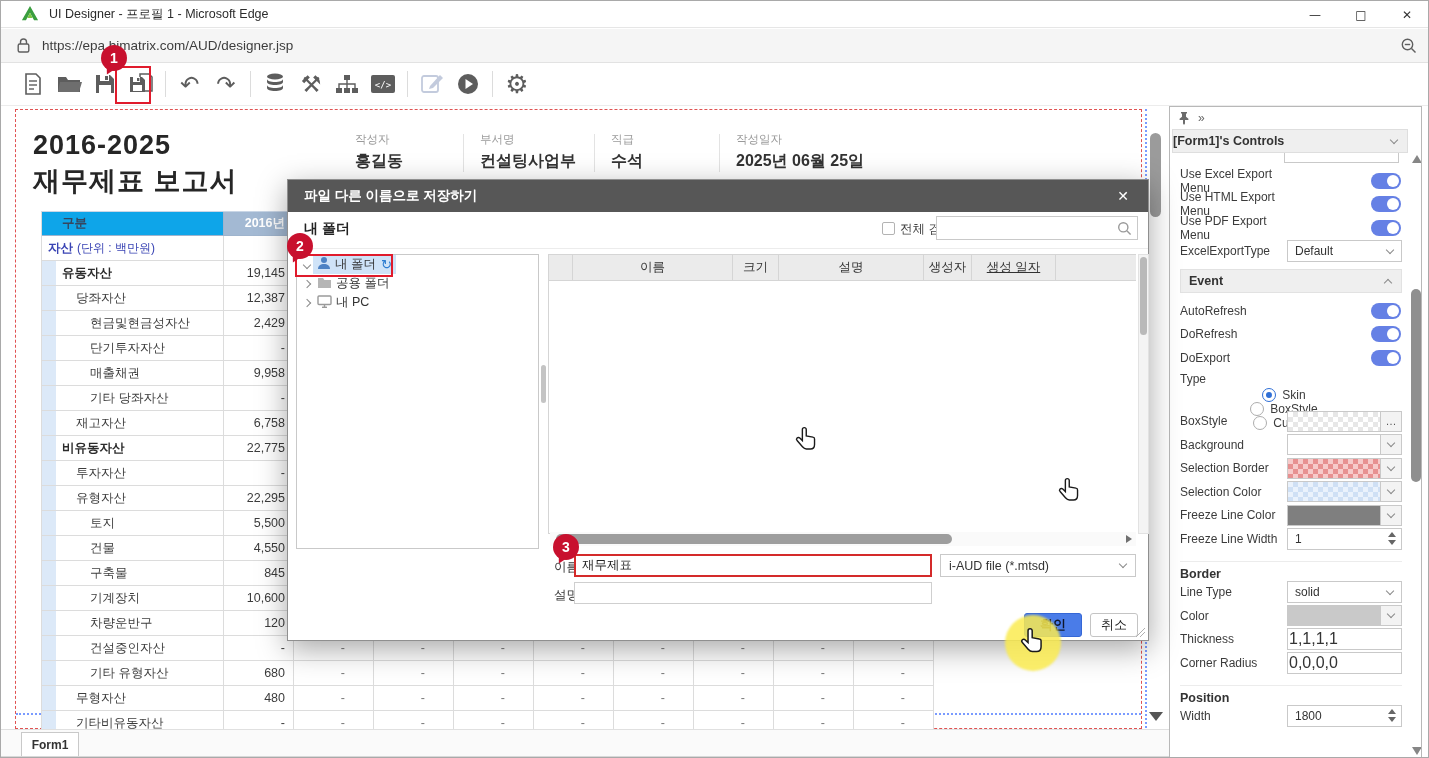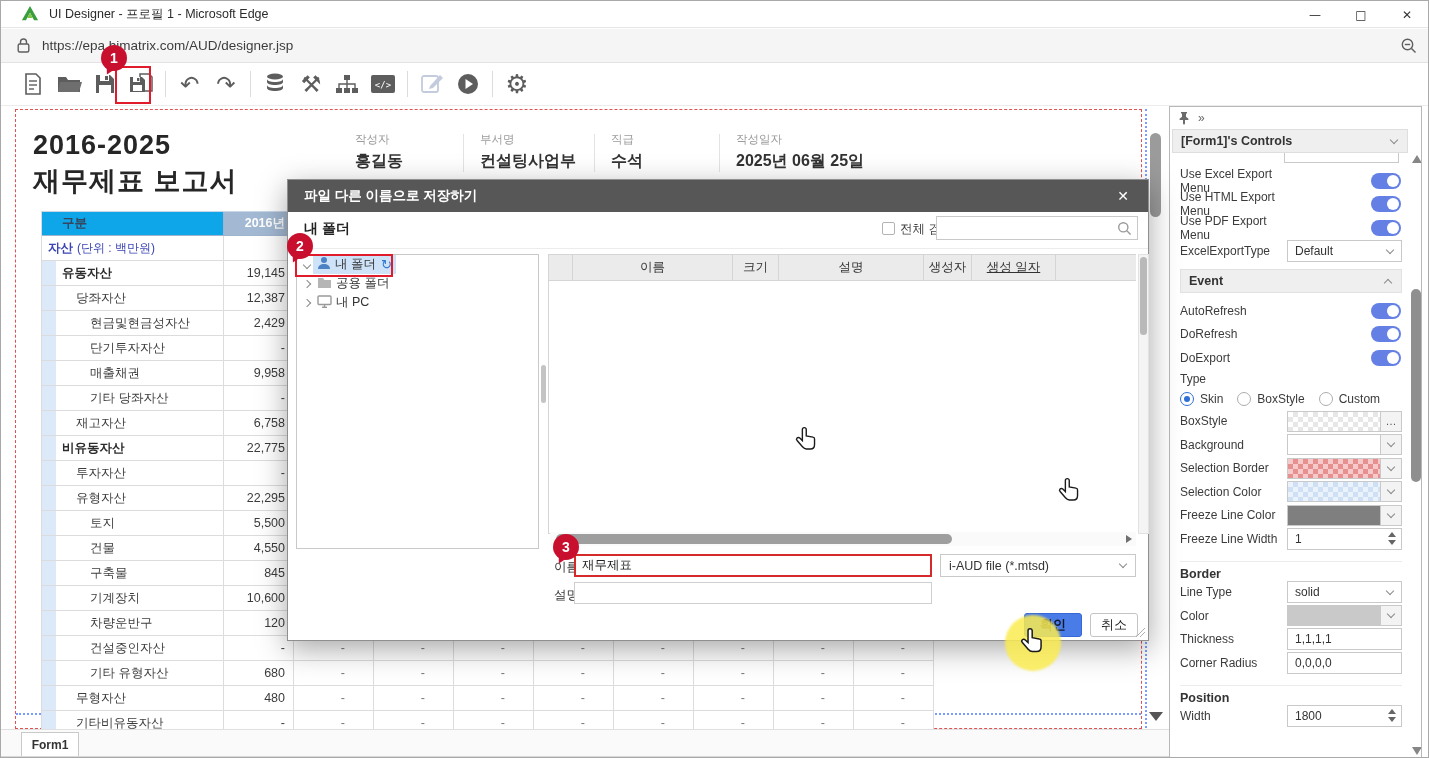--- a/index.html
+++ b/index.html
@@ -123,55 +123,55 @@
   .btn-ok{left:736px;top:433px;width:58px;background:#4a7ce8;border:1px solid #3567d6;color:#0f172a;font-weight:bold;}
   .btn-cancel{left:802px;top:433px;width:48px;background:#fff;border:1px solid #c4c4c4;color:#222;}
   .dlg-grip{position:absolute;right:3px;bottom:3px;width:10px;height:10px;
     background:linear-gradient(135deg,transparent 0 50%,#b0b0b0 50% 56%,transparent 56% 70%,#b0b0b0 70% 76%,transparent 76%);}
 
   
   .panel{position:absolute;left:1168px;top:105px;width:253px;height:653px;background:#fff;border:1px solid #b8b8b8;overflow:hidden;}
   .panel-topstrip{position:absolute;left:0;top:0;width:100%;height:22px;display:flex;align-items:center;padding-left:8px;color:#666;}
   .panel-topstrip .chevrons{font-size:12px;margin-left:8px;color:#666;}
   .panel-head{position:absolute;left:2px;top:22px;width:236px;height:24px;background:#efefef;border:1px solid #dedede;
-              display:flex;align-items:center;padding-left:8px;font-size:12.5px;font-weight:bold;color:#333;}
+              display:flex;align-items:center;padding-left:0;font-size:12.5px;font-weight:bold;color:#333;}
   .panel-head .chv{position:absolute;right:10px;}
   .panel-sliver{position:absolute;left:114px;top:46px;width:115px;height:10px;border:1px solid #c9c9c9;border-top:none;background:#fff;}
   .panel-body{position:absolute;left:10px;top:56px;width:222px;padding-top:6px;}
   .p-row{display:flex;align-items:center;height:23.5px;position:relative;}
   .p-label{font-size:12px;color:#3b3b3b;flex:1;}
   .p-ctrl{width:115px;display:flex;align-items:center;position:relative;}
   .toggle{width:30px;height:16px;border-radius:9px;background:#6580e5;position:relative;margin-left:auto;margin-right:1px;}
   .toggle::after{content:'';position:absolute;right:2px;top:2px;width:12px;height:12px;background:#fff;border-radius:50%;}
   .p-select{width:115px;height:22px;border:1px solid #c9c9c9;background:#fff;font-size:12px;color:#333;
             display:flex;align-items:center;padding-left:7px;position:relative;}
   .p-select .chv{position:absolute;right:8px;}
-  .p-input{width:115px;height:22px;border:1px solid #c9c9c9;background:#fff;font-size:12px;color:#333;
-           display:flex;align-items:center;padding-left:7px;}
+  .p-input{width:115px;height:22px;border:1px solid #c9c9c9;background:#fff;font-size:16px;color:#333;
+           display:flex;align-items:center;padding-left:1px;}
   .p-spin{width:115px;height:22px;border:1px solid #c9c9c9;background:#fff;font-size:12px;color:#333;
           display:flex;align-items:center;padding-left:7px;position:relative;}
   .spin-arrows{position:absolute;right:5px;top:3px;display:flex;flex-direction:column;gap:3px;}
   .tri-up{width:0;height:0;border-left:4px solid transparent;border-right:4px solid transparent;border-bottom:5px solid #666;}
   .tri-down{width:0;height:0;border-left:4px solid transparent;border-right:4px solid transparent;border-top:5px solid #666;}
   .p-swatchfield{width:115px;height:21px;border:1px solid #c9c9c9;background:#fff;display:flex;}
   .p-swatch{flex:1;margin:0;}
   .p-swbtn{width:21px;border-left:1px solid #c9c9c9;background:#f3f3f3;display:flex;align-items:center;justify-content:center;
            font-size:11px;color:#555;}
   .checker{background:repeating-conic-gradient(#e7e7e7 0 25%,#fff 0 50%) 0 0/10px 10px;}
   .checker-red{background:repeating-conic-gradient(#e79090 0 25%,#f6caca 0 50%) 0 0/10px 10px;}
   .checker-blue{background:repeating-conic-gradient(#cfe0f5 0 25%,#eaf2fc 0 50%) 0 0/10px 10px;}
   .solid-gray{background:#7f7f7f;}
   .solid-lightgray{background:#c9c9c9;}
   .white{background:#fff;}
   .p-section-bar{height:24px;background:#efefef;border:1px solid #e2e2e2;display:flex;align-items:center;
                  padding-left:8px;font-size:12.5px;font-weight:bold;color:#333;margin:6px 0;position:relative;width:222px;}
   .p-section-bar .chv{position:absolute;right:10px;}
   .p-section-plain{font-size:12.5px;font-weight:bold;color:#333;height:20px;display:flex;align-items:center;
                    border-top:1px solid #ececec;margin-top:10px;padding-top:6px;}
-  .p-radios{display:flex;align-items:center;height:22px;gap:0;}
+  .p-radios{display:flex;align-items:center;height:22px;gap:0;flex-direction:column;}
   .radio{width:14px;height:14px;border:1px solid #adadad;border-radius:50%;background:#fff;position:relative;margin-right:6px;}
   .radio.sel{border-color:#2f6fd6;}
   .radio.sel::after{content:'';position:absolute;left:3px;top:3px;width:6px;height:6px;border-radius:50%;background:#2f6fd6;}
   .radio-opt{display:flex;align-items:center;font-size:12px;color:#3b3b3b;margin-right:14px;}
   .panel-scroll{position:absolute;left:240px;top:48px;width:12px;height:600px;}
   .ps-up{position:absolute;left:2px;top:0;width:0;height:0;border-left:5px solid transparent;border-right:5px solid transparent;border-bottom:8px solid #868686;}
   .ps-thumb{position:absolute;left:1px;top:134px;width:10px;height:193px;background:#8f8f8f;border-radius:5px;}
   .ps-down{position:absolute;left:2px;top:592px;width:0;height:0;border-left:5px solid transparent;border-right:5px solid transparent;border-top:8px solid #868686;}
 
   

